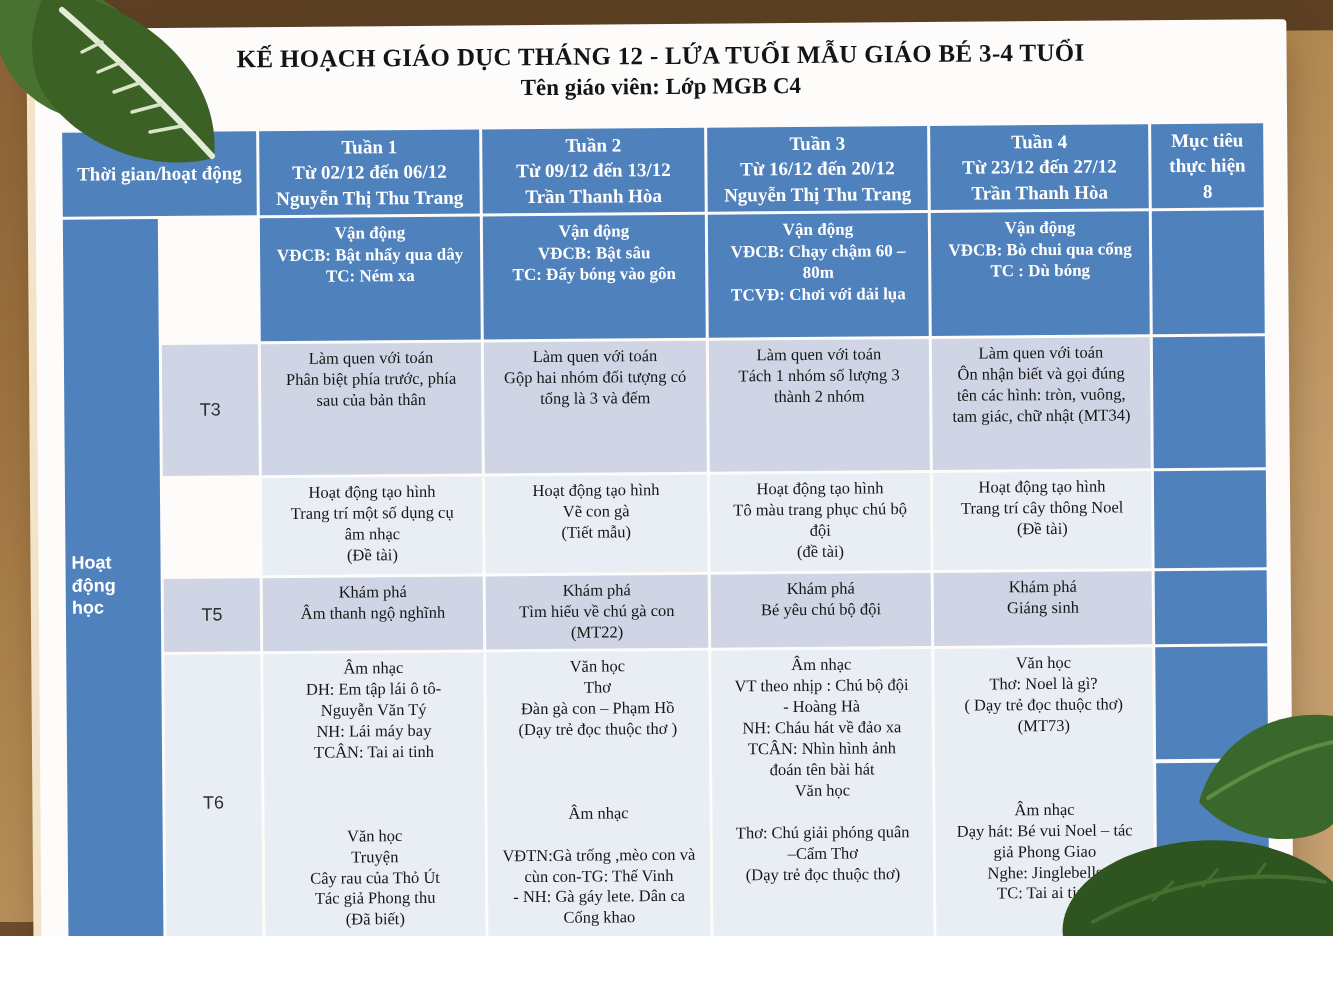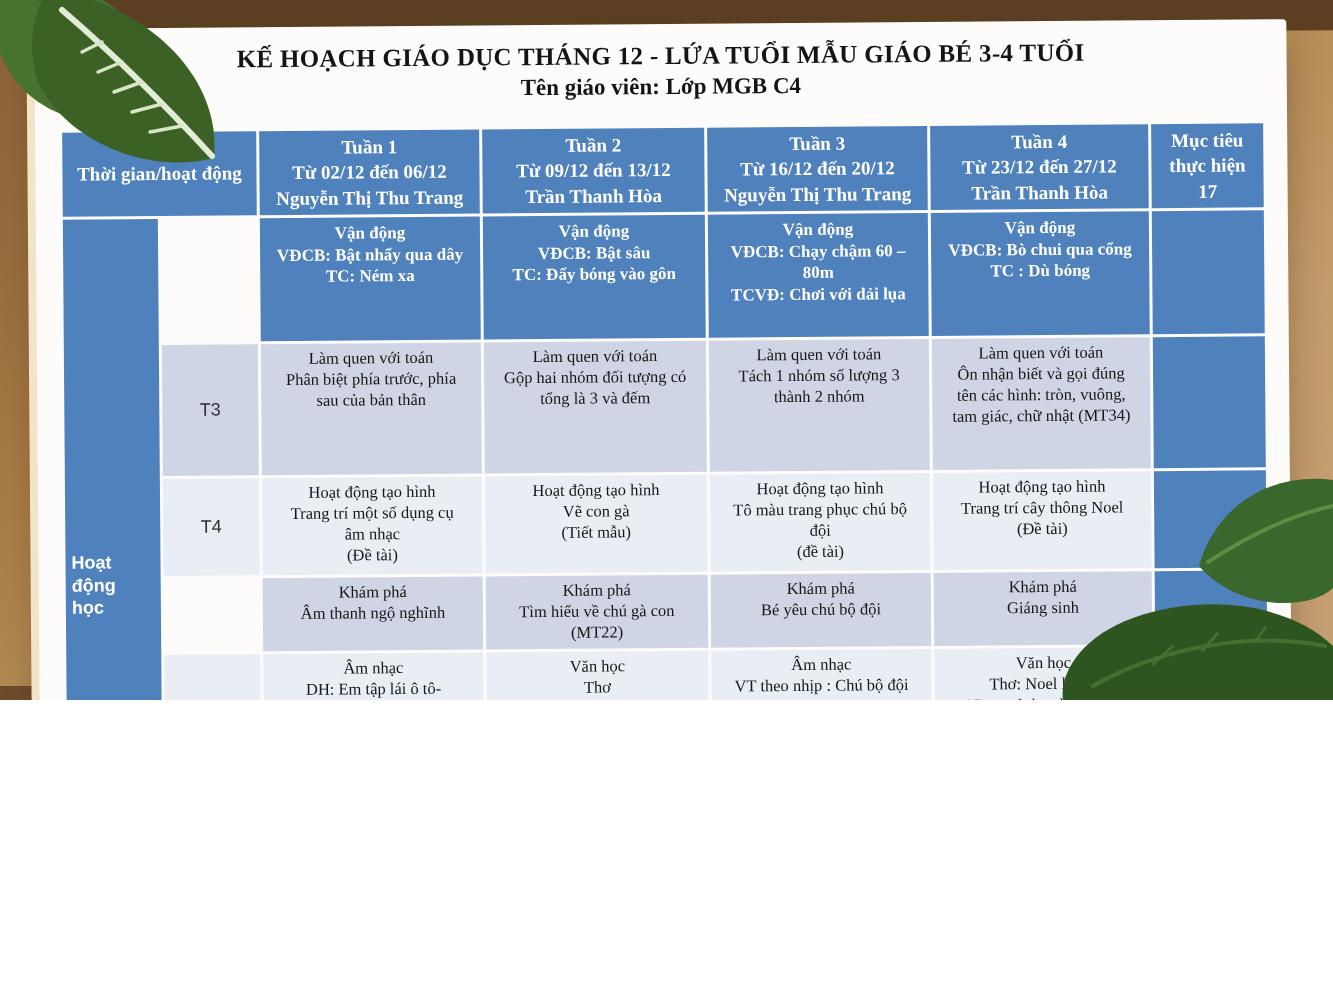--- a/index.html
+++ b/index.html
@@ -1,17 +1,17 @@
 <!DOCTYPE html>
 <html><head>
 <meta charset="utf-8">
 <style>
   html,body{margin:0;padding:0;}
   .stage{
-    position:relative;width:1333px;height:700px;overflow:hidden;
+    position:relative;width:1333px;height:936px;overflow:hidden;
     background:linear-gradient(150deg,#8a6036 0%,#9c713f 22%,#b08750 45%,#c49d6c 72%,#c7a173 100%);
     font-family:"Liberation Serif","DejaVu Serif",serif;
   }
   .top-strip{
     position:absolute;left:-10px;top:-14px;width:1360px;height:50px;
     background:#5d4023;transform:rotate(-0.5deg);
   }
   .bottom-strip{
     position:absolute;left:0;bottom:-4px;width:1333px;height:18px;background:#6e4c2c;
   }
@@ -85,21 +85,21 @@
 Từ 09/12 đến 13/12
 Trần Thanh Hòa</div>
       <div class="cell hdr" style="grid-column:5;grid-row:1">Tuần 3
 Từ 16/12 đến 20/12
 Nguyễn Thị Thu Trang</div>
       <div class="cell hdr" style="grid-column:6;grid-row:1">Tuần 4
 Từ 23/12 đến 27/12
 Trần Thanh Hòa</div>
       <div class="cell hdr" style="grid-column:7;grid-row:1">Mục tiêu
 thực hiện
-17</div>
+8</div>
 
       <div class="act">Hoạt động
 học</div>
 
       <div class="cell body-cell blue" style="grid-column:3;grid-row:2">Vận động
 VĐCB: Bật nhẩy qua dây
 TC: Ném xa</div>
       <div class="cell body-cell blue" style="grid-column:4;grid-row:2">Vận động
 VĐCB: Bật sâu
 TC: Đẩy bóng vào gôn</div>
@@ -121,37 +121,37 @@
 tổng là 3 và đếm</div>
       <div class="cell body-cell dark" style="grid-column:5;grid-row:3">Làm quen với toán
 Tách 1 nhóm số lượng 3
 thành 2 nhóm</div>
       <div class="cell body-cell dark" style="grid-column:6;grid-row:3">Làm quen với toán
 Ôn nhận biết và gọi đúng
 tên các hình: tròn, vuông,
 tam giác, chữ nhật (MT34)</div>
       <div class="cell tgt" style="grid-column:7;grid-row:3"></div>
 
-      <div class="cell tlab light" style="grid-column:2;grid-row:4">T4</div>
       <div class="cell body-cell light" style="grid-column:3;grid-row:4">Hoạt động tạo hình
 Trang trí một số dụng cụ
 âm nhạc
 (Đề tài)</div>
       <div class="cell body-cell light" style="grid-column:4;grid-row:4">Hoạt động tạo hình
 Vẽ con gà
 (Tiết mẫu)</div>
       <div class="cell body-cell light" style="grid-column:5;grid-row:4">Hoạt động tạo hình
 Tô màu trang phục chú bộ
 đội
 (đề tài)</div>
       <div class="cell body-cell light" style="grid-column:6;grid-row:4">Hoạt động tạo hình
 Trang trí cây thông Noel
 (Đề tài)</div>
       <div class="cell tgt" style="grid-column:7;grid-row:4"></div>
 
+      <div class="cell tlab dark" style="grid-column:2;grid-row:5">T5</div>
       <div class="cell body-cell dark" style="grid-column:3;grid-row:5">Khám phá
 Âm thanh ngộ nghĩnh</div>
       <div class="cell body-cell dark" style="grid-column:4;grid-row:5">Khám phá
 Tìm hiểu về chú gà con
 (MT22)</div>
       <div class="cell body-cell dark" style="grid-column:5;grid-row:5">Khám phá
 Bé yêu chú bộ đội</div>
       <div class="cell body-cell dark" style="grid-column:6;grid-row:5">Khám phá
 Giáng sinh</div>
       <div class="cell tgt" style="grid-column:7;grid-row:5"></div>

